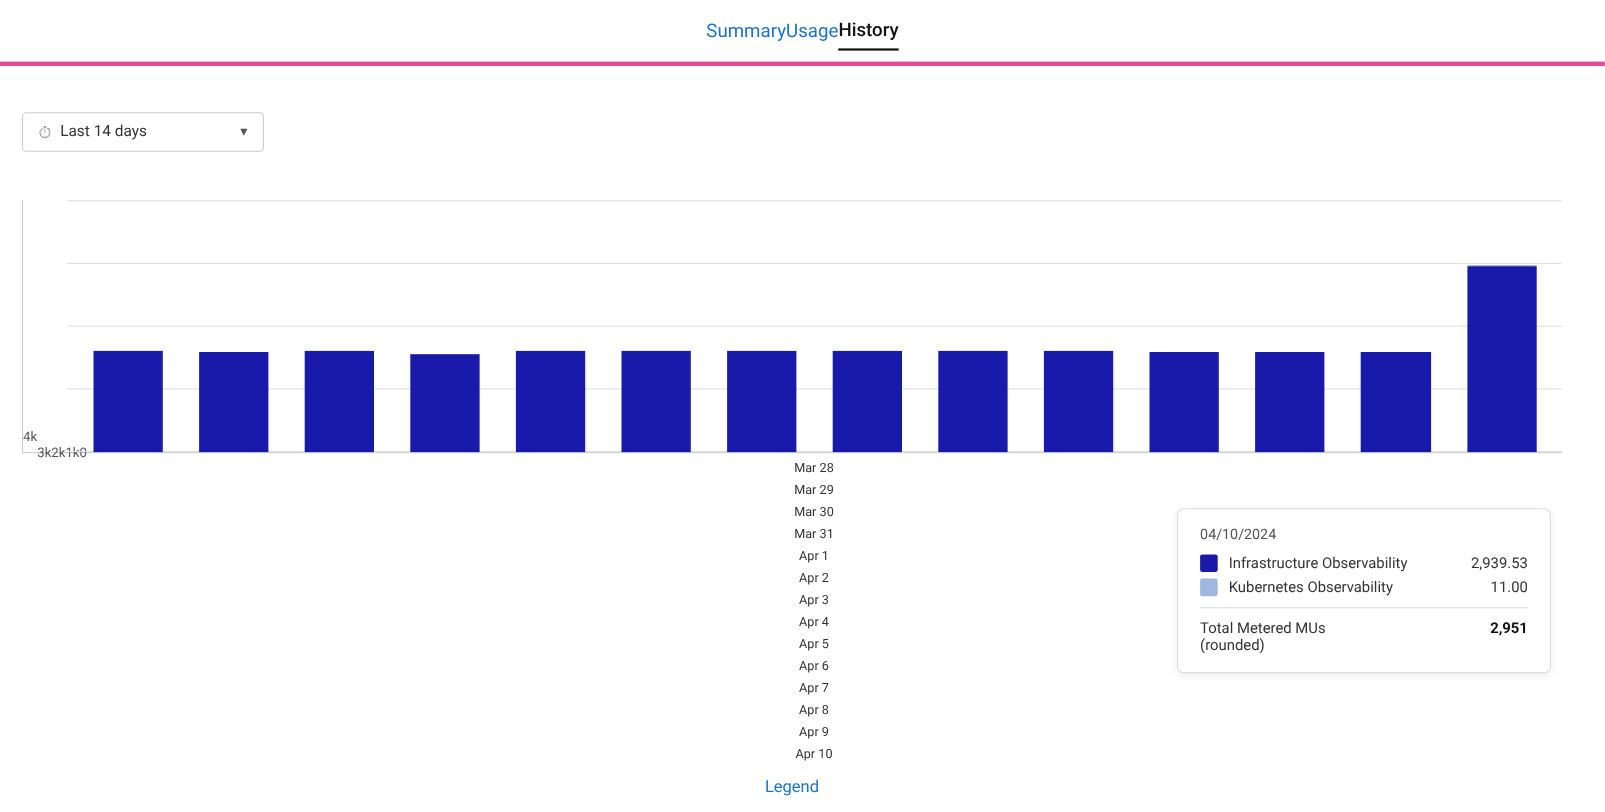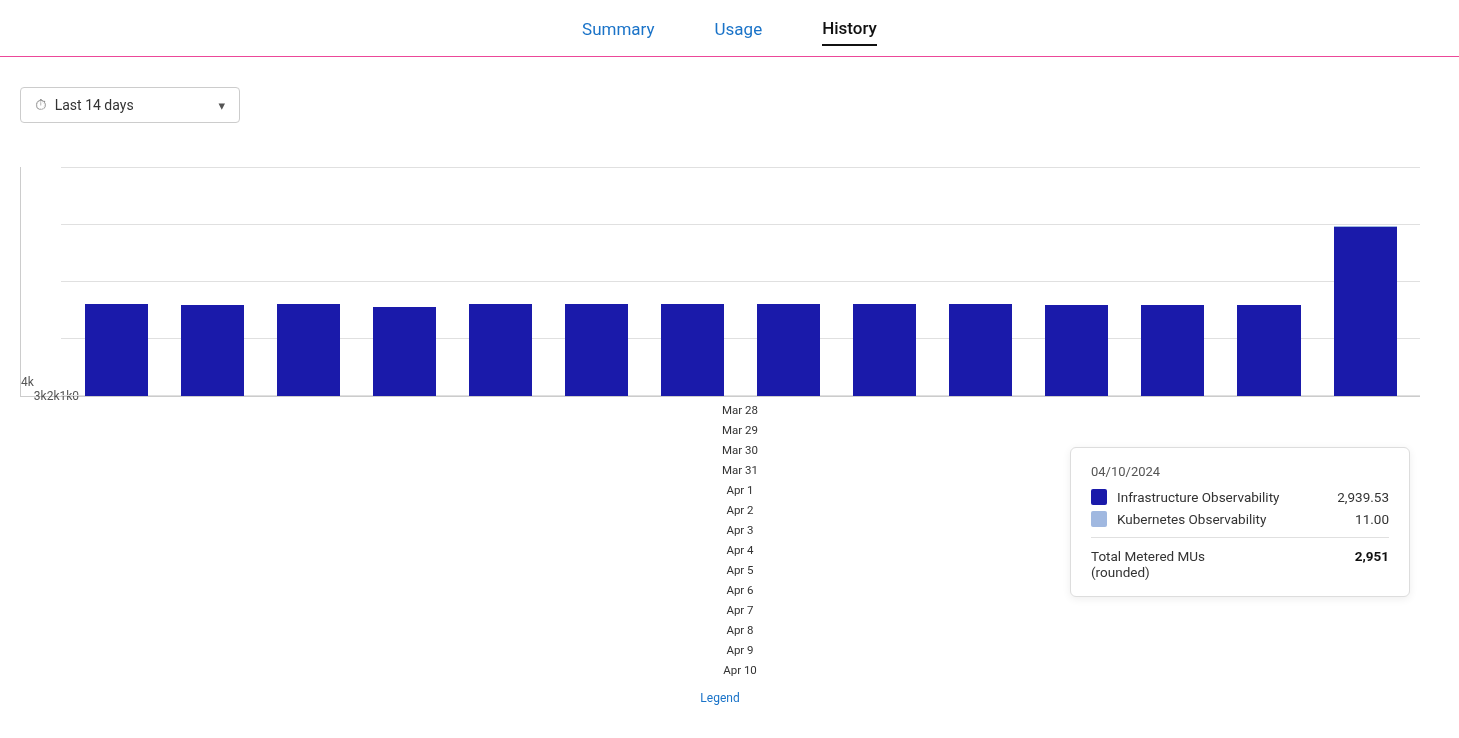--- a/index.html
+++ b/index.html
@@ -2,24 +2,23 @@
 <html><head>
   <meta charset="utf-8">
   <style>
     * { box-sizing: border-box; margin: 0; padding: 0; }
     body { font-family: -apple-system, BlinkMacSystemFont, 'Segoe UI', Roboto, sans-serif; background: #fff; color: #333; }
 
     .top-nav {
       display: flex;
       justify-content: center;
       align-items: center;
-      gap: 60px;
       padding: 18px 0 10px;
-      border-bottom: 1px solid #ec4899;
-      margin-bottom: 30px;
+      border-bottom: 4px solid #ec4899;
+      margin-bottom: 42px;
     }
     .nav-tab {
       font-size: 17px;
       color: #1a73c8;
       cursor: pointer;
       padding-bottom: 6px;
       text-decoration: none;
     }
     .nav-tab.active {
       color: #111;
@@ -190,21 +189,21 @@
     .x-label {
       flex: 1;
       text-align: center;
       font-size: 11.5px;
       color: #333;
     }
 
     .legend-link {
       text-align: center;
       margin-top: 14px;
-      font-size: 12px;
+      font-size: 15px;
       color: #1a73c8;
       cursor: pointer;
     }
 
     .tooltip-box {
       position: absolute;
       right: 10px;
       top: 280px;
       border: 1px solid #ddd;
       border-radius: 6px;

